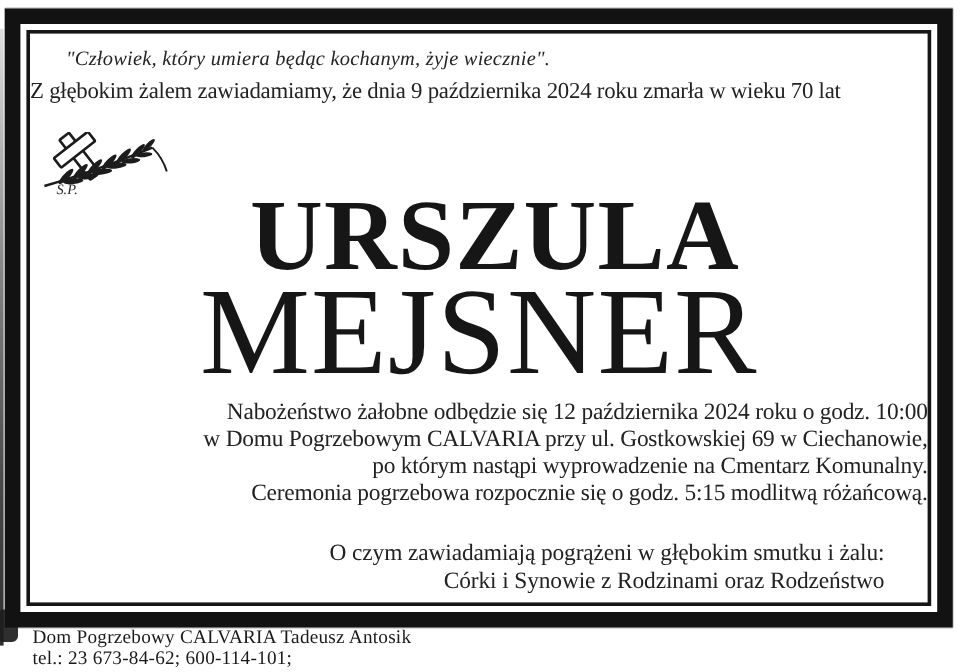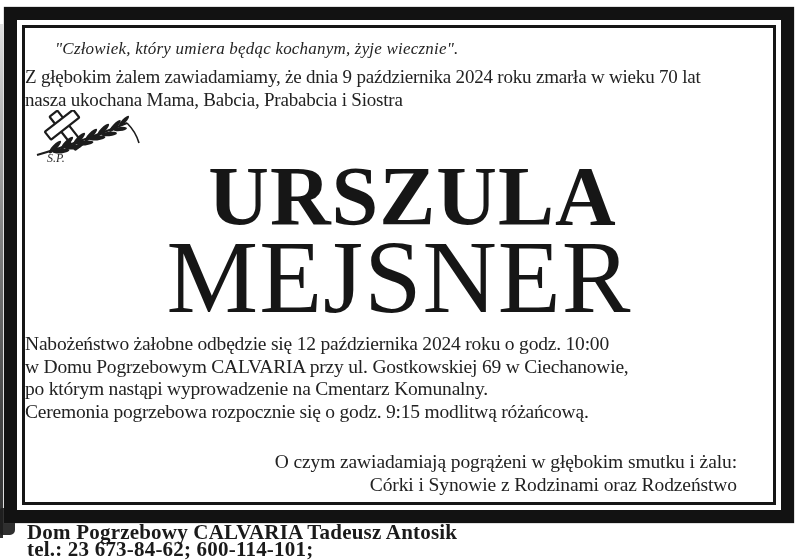--- a/index.html
+++ b/index.html
@@ -95,43 +95,43 @@
     font-size: 103px;
     line-height: 86px;
     font-weight: normal;
     letter-spacing: 1px;
     color: #161616;
     white-space: nowrap;
   }
   .service {
     position: absolute;
     left: 0; right: 0; top: 305px;
-    text-align: left;
+    text-align: right;
     font-size: 19.5px;
     line-height: 22.5px;
     letter-spacing: -0.2px;
     color: #222;
     white-space: nowrap;
   }
   .mourners {
     position: absolute;
     left: 0; right: 36px; top: 423px;
     text-align: right;
     font-size: 19.5px;
     line-height: 22.5px;
     letter-spacing: -0.1px;
     color: #222;
     white-space: nowrap;
     margin-left: 10px;
   }
   .footer {
     position: absolute;
     left: 27px; top: 524px;
-    font-weight: bold;
-    font-size: 21px;
+    font-weight: normal;
+    font-size: 16px;
     line-height: 16.5px;
     letter-spacing: .2px;
     color: #1a1a1a;
     white-space: nowrap;
   }
 </style>
 </head>
 <body>
 
 <div class="page">
@@ -140,21 +140,20 @@
   <div class="artifact-blob"></div>
 
   <div class="frame-outer">
     <div class="frame-inner">
       <div class="content">
 
         <div class="quote">"Człowiek, który umiera będąc kochanym, żyje wiecznie".</div>
 
         <div class="announce">
           <div>Z głębokim żalem zawiadamiamy, że dnia 9 października 2024 roku zmarła w wieku 70 lat</div>
-          <div>nasza ukochana Mama, Babcia, Prababcia i Siostra</div>
         </div>
 
         <div class="emblem">
           <svg width="130" height="56" viewBox="0 0 130 56">
 
             <g transform="rotate(-38 42 21)" fill="#ffffff" stroke="#1c1c1c" stroke-width="2.2" stroke-linejoin="round">
               <rect x="37" y="-1" width="10" height="42" rx="1"></rect>
               <rect x="24" y="8" width="36" height="10" rx="1"></rect>
             </g>
 
@@ -183,21 +182,21 @@
         </div>
 
         <div class="name-first">URSZULA</div>
 
         <div class="name-last">MEJSNER</div>
 
         <div class="service">
           <div>Nabożeństwo żałobne odbędzie się 12 października 2024 roku o godz. 10:00</div>
           <div>w Domu Pogrzebowym CALVARIA przy ul. Gostkowskiej 69 w Ciechanowie,</div>
           <div>po którym nastąpi wyprowadzenie na Cmentarz Komunalny.</div>
-          <div>Ceremonia pogrzebowa rozpocznie się o godz. 9:15 modlitwą różańcową.</div>
+          <div>Ceremonia pogrzebowa rozpocznie się o godz. 5:15 modlitwą różańcową.</div>
         </div>
 
         <div class="mourners">
           <div>O czym zawiadamiają pogrążeni w głębokim smutku i żalu:</div>
           <div>Córki i Synowie z Rodzinami oraz Rodzeństwo</div>
         </div>
 
       </div>
     </div>
   </div>

